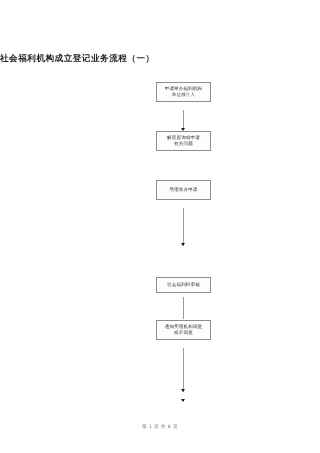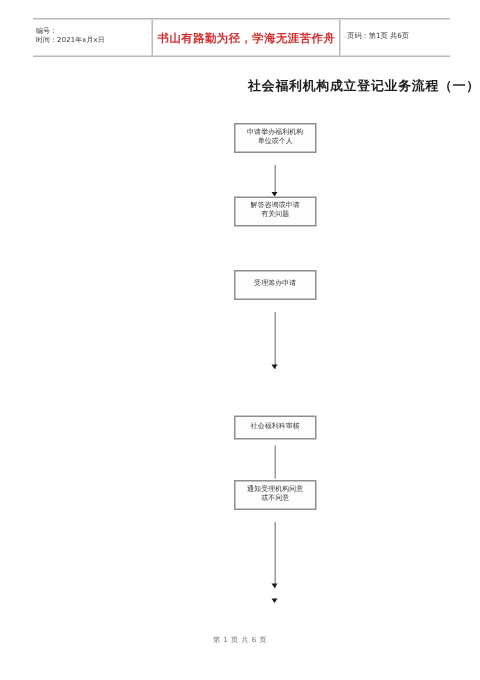--- a/index.html
+++ b/index.html
@@ -84,21 +84,21 @@
     color: #3a3a3a;
     white-space: nowrap;
   }
 
   
   .doc-title {
     position: absolute;
     left: 0;
     top: 52px;
     width: 320px;
-    text-align: right;
+    text-align: left;
     font-size: 8.6px;
     line-height: 12px;
     font-weight: bold;
     color: #1f1f1f;
     letter-spacing: 0.5px;
     font-family: "DejaVu Serif", "Liberation Serif", serif;
   }
 
   
   .flow {
@@ -153,32 +153,20 @@
     font-size: 4.6px;
     color: #6d6d6d;
     letter-spacing: 0.4px;
   }
 </style>
 </head>
 <body>
 
 <div class="page">
 
-  <div class="header-table">
-    <div class="hdr-cell hdr-left">
-      <div class="line">编号：</div>
-      <div class="line">时间：2021年x月x日</div>
-    </div>
-    <div class="hdr-cell hdr-mid">
-      <div class="slogan">书山有路勤为径，学海无涯苦作舟</div>
-    </div>
-    <div class="hdr-cell hdr-right">
-      <div class="line">页码：第1页 共6页</div>
-    </div>
-  </div>
 
   <div class="doc-title">社会福利机构成立登记业务流程（一）</div>
 
   <div class="flow">
 
     <div class="node" style="left:156px; top:82px; width:55px; height:20px;">
       <span class="txt">申请举办福利机构
 单位或个人</span>
     </div>
 

